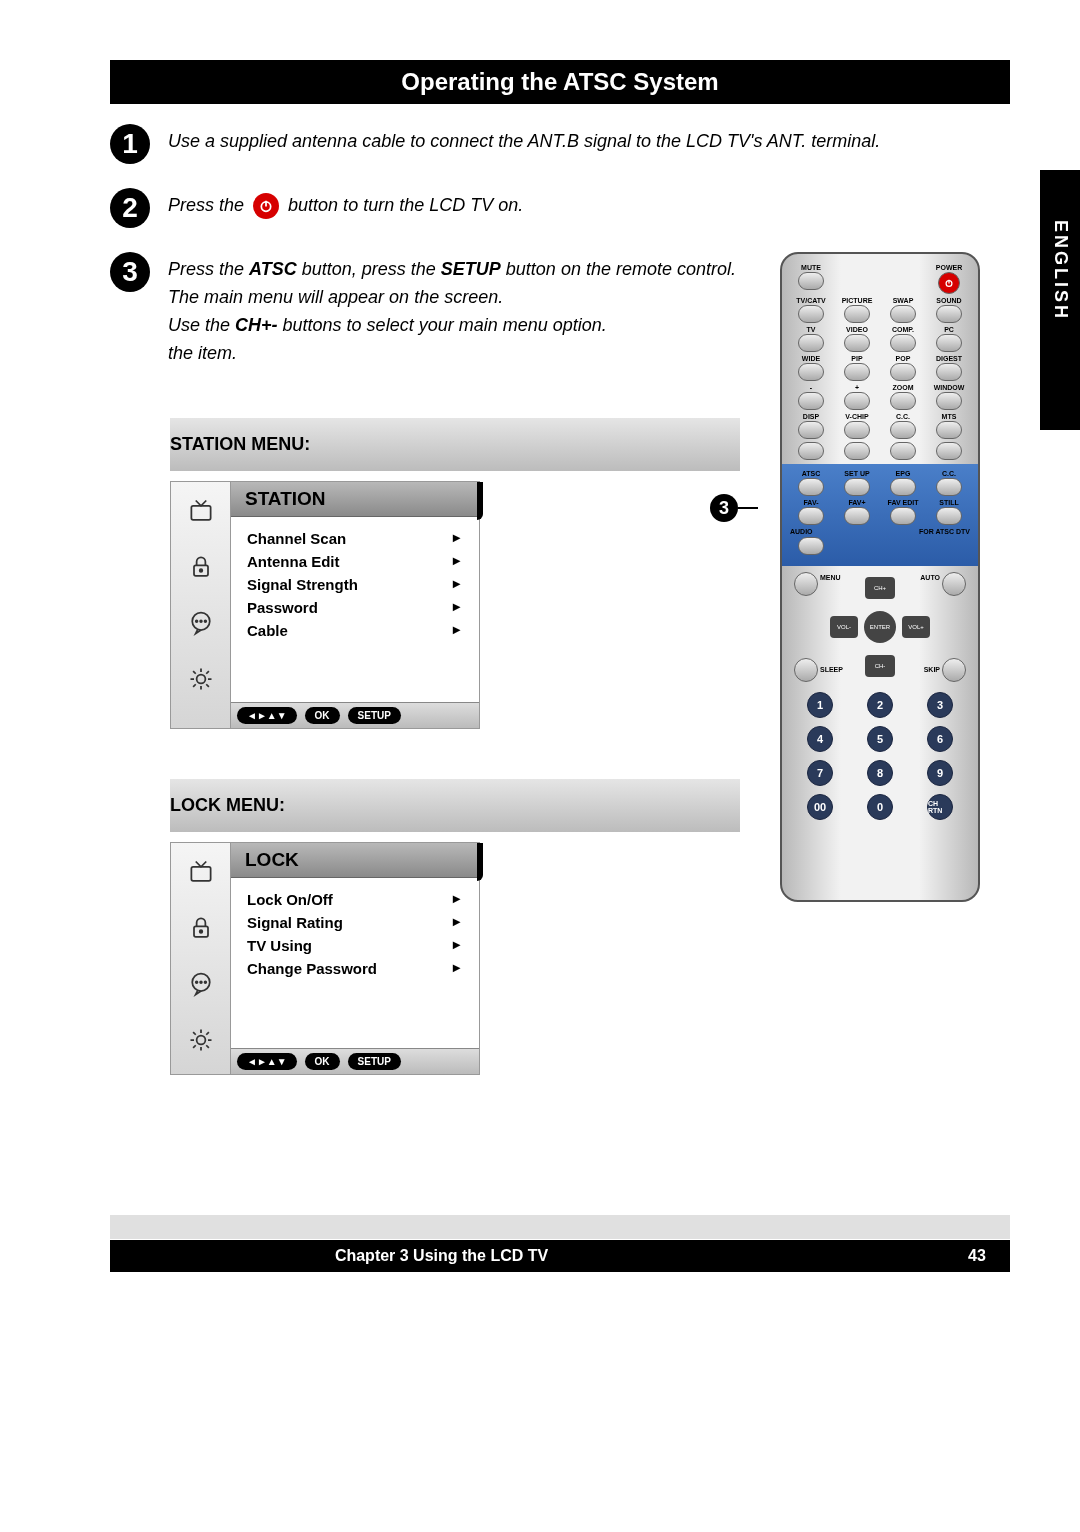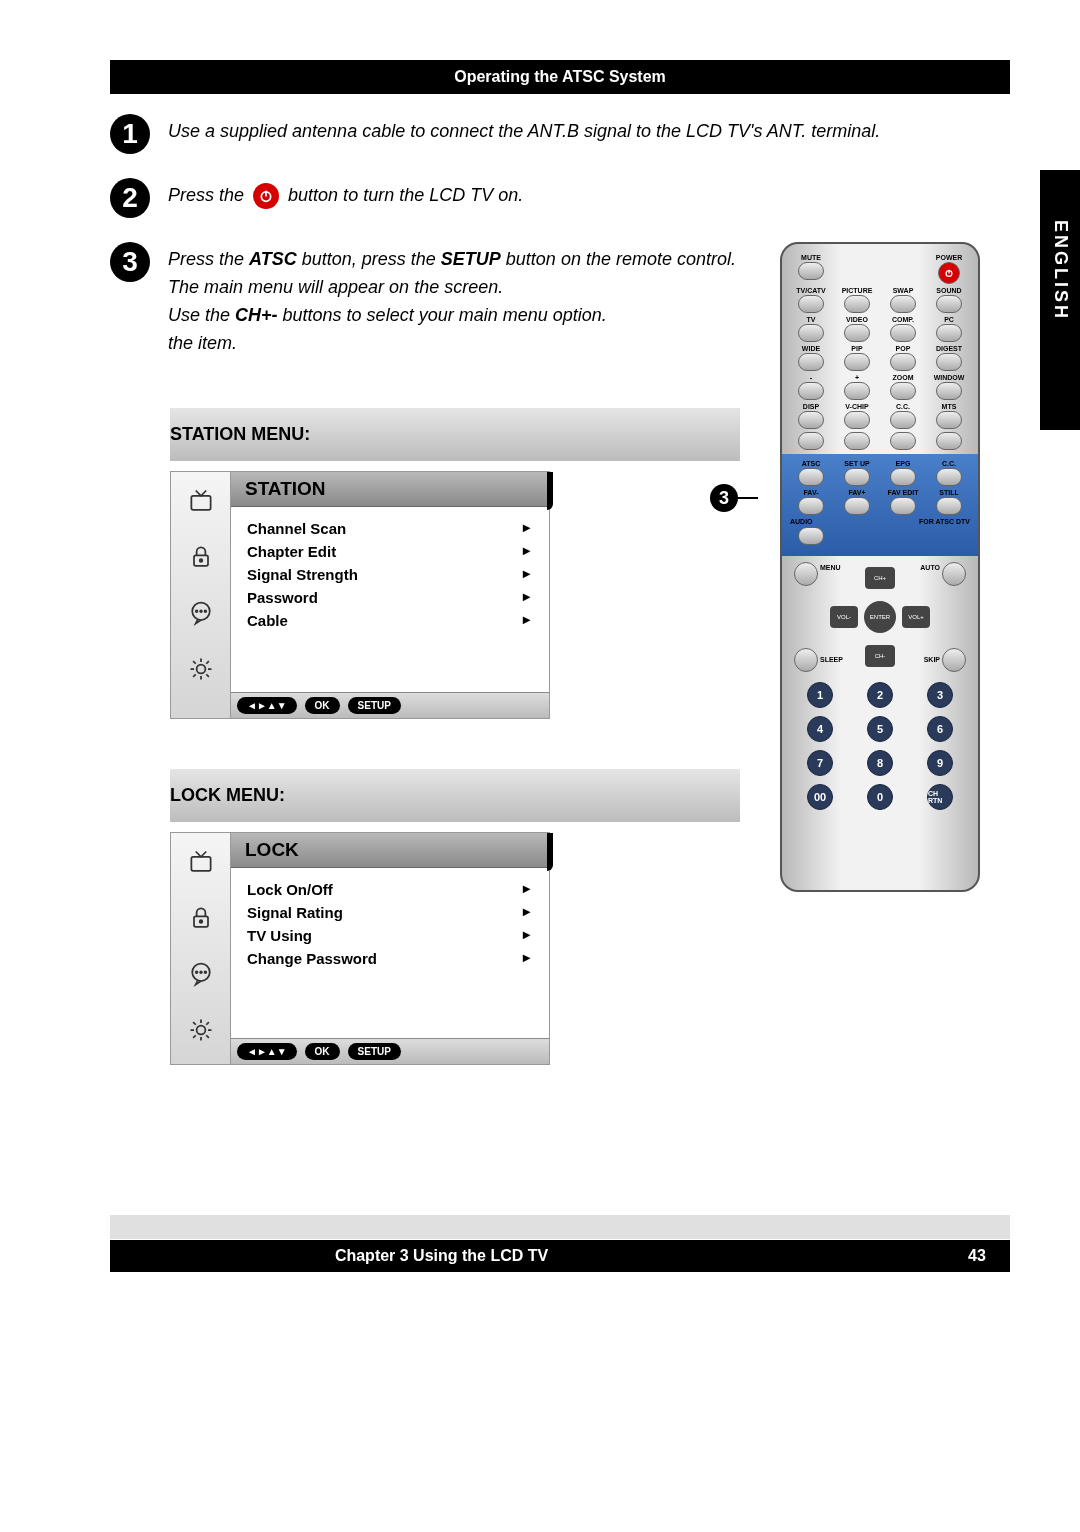--- a/index.html
+++ b/index.html
@@ -1,30 +1,30 @@
 <!DOCTYPE html>
 <html><head>
 <meta charset="utf-8">
 <style>
   * { margin: 0; padding: 0; box-sizing: border-box; }
   body { width: 1080px; height: 1532px; background: #fff; font-family: Arial, Helvetica, sans-serif; position: relative; }
   .page { padding: 60px 70px 0 110px; position: relative; }
-  .header-bar { background: #000; color: #fff; text-align: center; font-weight: bold; padding: 8px 0; font-size: 16px; margin-bottom: 20px; }
+  .header-bar { background: #000; color: #fff; text-align: center; font-weight: bold; padding: 8px 0; font-size: 24px; margin-bottom: 20px; }
   .side-tab { position: absolute; right: 0; top: 170px; width: 40px; height: 260px; background: #000; }
   .side-tab-text { color: #fff; font-weight: bold; font-size: 18px; letter-spacing: 3px; writing-mode: vertical-rl; text-orientation: mixed; position: absolute; top: 50px; left: 10px; }
   .step { display: flex; margin-bottom: 24px; }
   .step-num { width: 40px; height: 40px; border-radius: 50%; background: #000; color: #fff; font-size: 28px; font-weight: bold; display: flex; align-items: center; justify-content: center; flex: none; margin-right: 18px; }
   .step-text { font-size: 18px; line-height: 1.55; padding-top: 4px; font-style: italic; }
   .body-row { display: flex; align-items: flex-start; }
   .body-left { flex: 1; }
   .body-right { width: 260px; position: relative; margin-left: 10px; }
   .power-icon { display: inline-flex; vertical-align: middle; width: 26px; height: 26px; border-radius: 50%; background: #d60000; align-items: center; justify-content: center; margin: 0 4px; }
   .power-icon svg { width: 14px; height: 14px; }
   .menu-label { font-weight: bold; font-size: 18px; margin-top: 50px; margin-bottom: 10px; margin-left: 60px; background: linear-gradient(#e5e5e5, #bcbcbc); padding: 16px 0; }
-  .menu-box { width: 380px; margin-left: 60px; position: relative; }
+  .menu-box { width: 310px; margin-left: 60px; position: relative; }
   .menu-frame { display: flex; background: #fff; border: 1px solid #999; }
   .menu-icons { width: 60px; background: linear-gradient(#f5f5f5, #d5d5d5); display: flex; flex-direction: column; align-items: center; padding: 12px 0; gap: 22px; border-right: 1px solid #999; }
   .menu-icons .mi { width: 34px; height: 34px; display: flex; align-items: center; justify-content: center; }
   .menu-right { flex: 1; }
   .menu-title { background: linear-gradient(#b8b8b8, #8a8a8a); color: #000; font-weight: bold; font-size: 19px; padding: 6px 14px; border-bottom: 1px solid #666; position: relative; border-radius: 0 3px 0 0; }
   .menu-title::after { content: ""; position: absolute; right: -4px; top: 0; bottom: -4px; width: 6px; background: #000; border-radius: 0 0 6px 0; }
   .menu-items { padding: 10px 16px 60px 16px; min-height: 170px; }
   .menu-item { display: flex; justify-content: space-between; font-size: 15px; font-weight: bold; padding: 3px 0; gap: 9px; }
   .menu-item .arrow { font-size: 13px; }
   .menu-footer { background: linear-gradient(#ddd, #bbb); border-top: 1px solid #888; display: flex; justify-content: flex-start; gap: 8px; padding: 4px 6px; }
@@ -142,21 +142,21 @@
               </div>
           </div>
           <div class="menu-right">
             <div class="menu-title">STATION</div>
             <div class="menu-items">
               <div class="menu-item">
                   <span>Channel Scan</span>
                   <span class="arrow">►</span>
                 </div>
               <div class="menu-item">
-                  <span>Chapter Edit</span>
+                  <span>Antenna Edit</span>
                   <span class="arrow">►</span>
                 </div>
               <div class="menu-item">
                   <span>Signal Strength</span>
                   <span class="arrow">►</span>
                 </div>
               <div class="menu-item">
                   <span>Password</span>
                   <span class="arrow">►</span>
                 </div>

